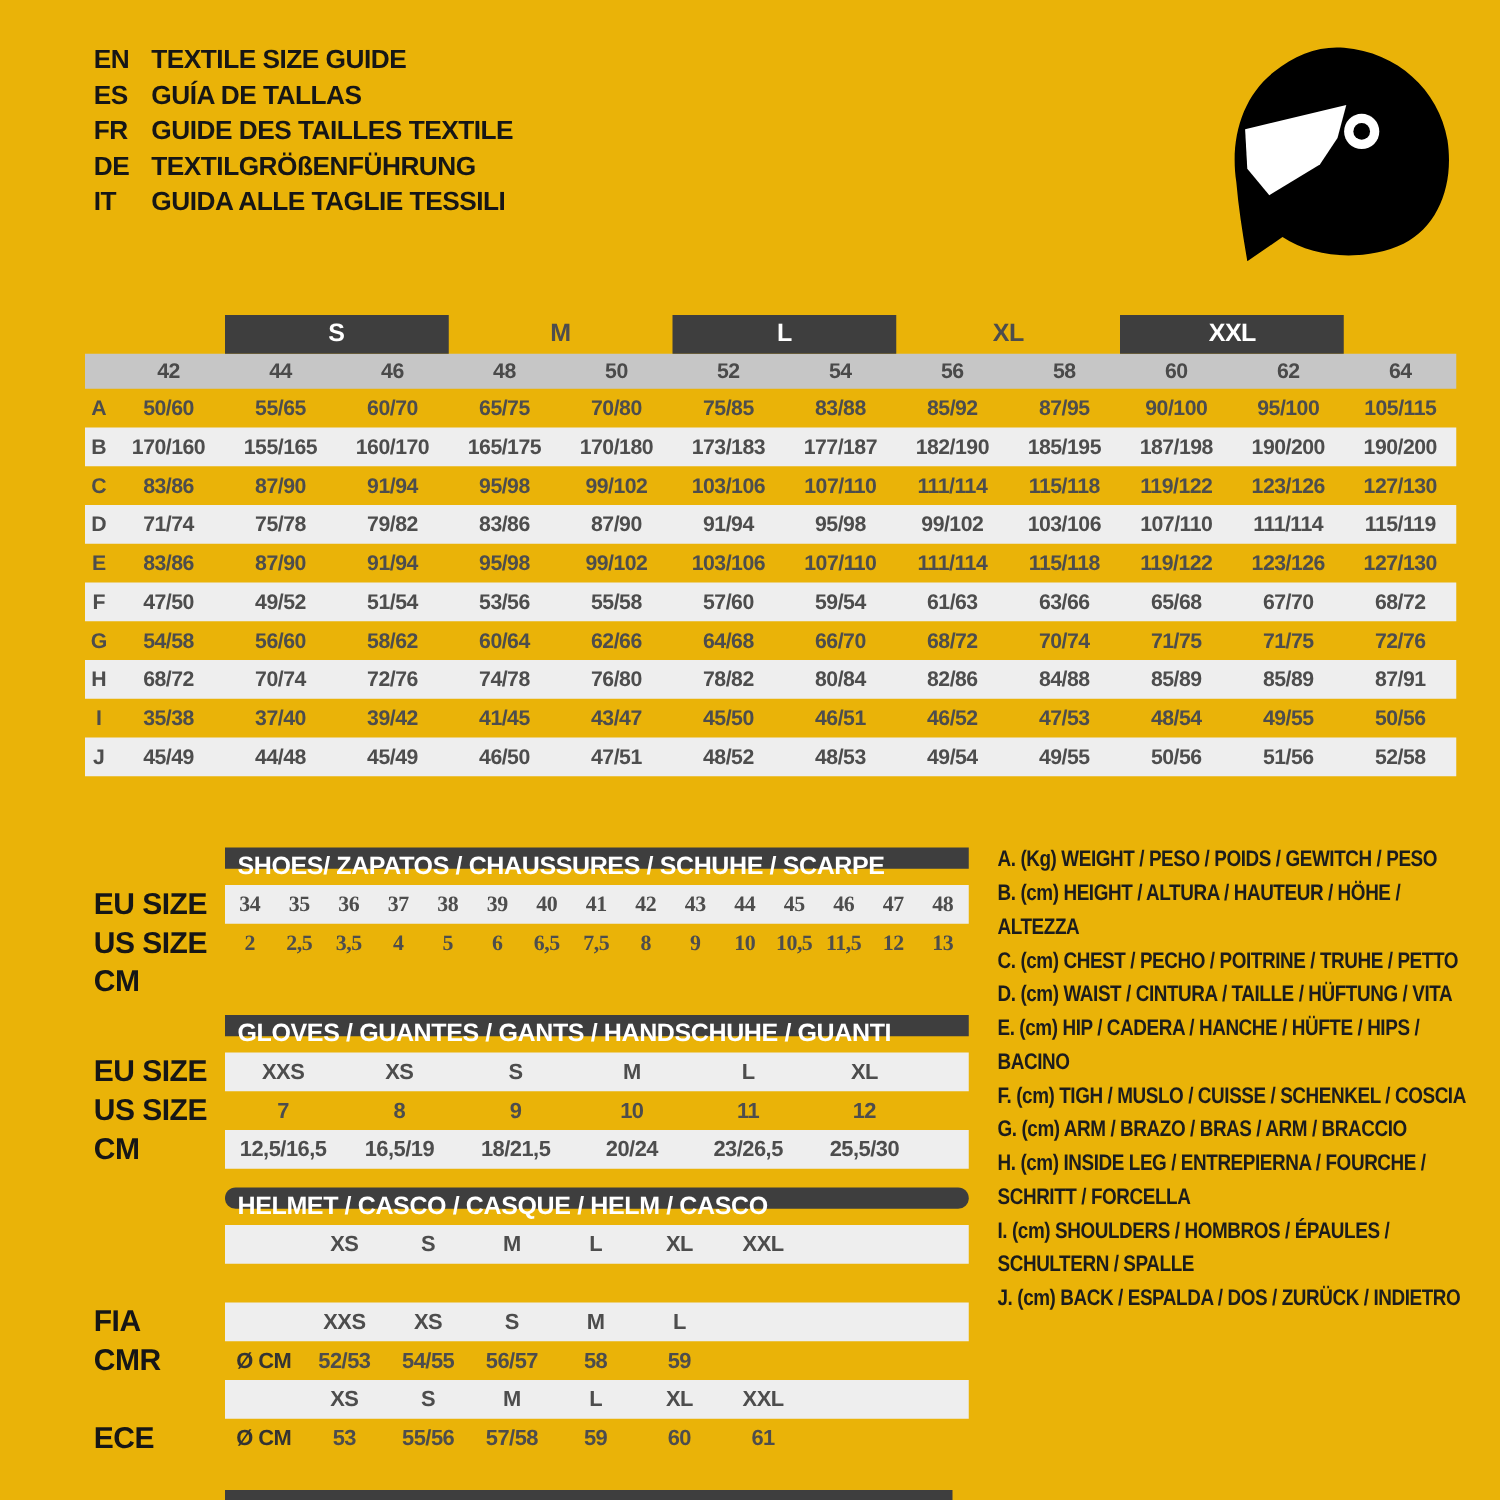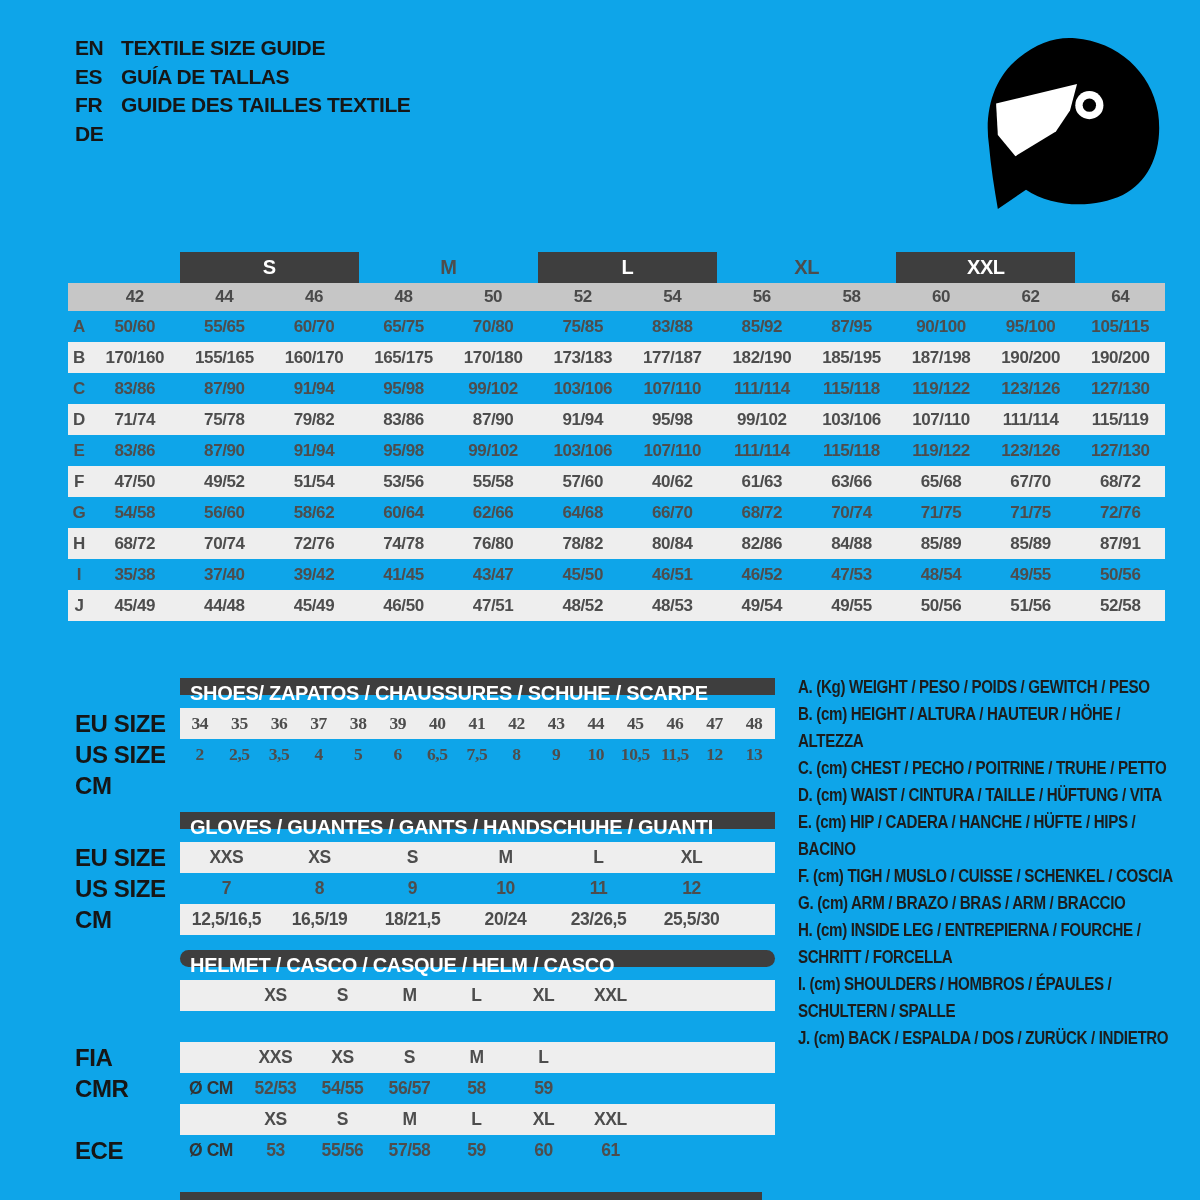--- a/index.html
+++ b/index.html
@@ -1,16 +1,16 @@
 <!DOCTYPE html>
 <html><head>
 <meta charset="utf-8">
 <style>
   html,body{margin:0;padding:0;background:#fff;}
-  .page{position:relative;width:1200px;height:1200px;background:#0ea5e9;overflow:hidden;
+  .page{position:relative;width:1200px;height:1200px;background:#eab308;overflow:hidden;
         font-family:"Liberation Sans",sans-serif;font-weight:700;color:#4d4d4d;letter-spacing:-0.4px;}
 
   
   .lang{position:absolute;left:75px;top:34px;}
   .lang-row{display:flex;font-size:21px;line-height:28.5px;color:#161616;}
   .lang-code{width:46px;}
 
   
   .helmet-svg{position:absolute;left:972px;top:33px;width:196px;height:176px;}
 
@@ -56,20 +56,25 @@
       <div class="lang-row">
         <div class="lang-code">ES</div>
         <div class="lang-label">GUÍA DE TALLAS</div>
       </div>
       <div class="lang-row">
         <div class="lang-code">FR</div>
         <div class="lang-label">GUIDE DES TAILLES TEXTILE</div>
       </div>
       <div class="lang-row">
         <div class="lang-code">DE</div>
+        <div class="lang-label">TEXTILGRÖßENFÜHRUNG</div>
+      </div>
+      <div class="lang-row">
+        <div class="lang-code">IT</div>
+        <div class="lang-label">GUIDA ALLE TAGLIE TESSILI</div>
       </div>
     </div>
 
   <svg class="helmet-svg" viewBox="0 0 110 100" aria-hidden="true">
     <path d="M58 3 C82 5 101 22 105 45 C108 65 101 84 85 92 C68 100 45 99 30 89 L14 100 C12 88 10 76 9 64 C6 44 12 25 26 14 C36 6 47 2 58 3 Z" fill="#000"></path>
     <path d="M13 40 L59 29 L55 44 L47 56 L24 70 L14 58 Z" fill="#fff"></path>
     <circle cx="66" cy="41" r="8" fill="#fff"></circle>
     <circle cx="66" cy="41" r="3.8" fill="#000"></circle>
   </svg>
 
@@ -173,21 +178,21 @@
           <div>127/130</div>
         </div>
         <div class="grid13 data-row stripe">
           <div class="row-label">F</div>
           <div>47/50</div>
           <div>49/52</div>
           <div>51/54</div>
           <div>53/56</div>
           <div>55/58</div>
           <div>57/60</div>
-          <div>40/62</div>
+          <div>59/54</div>
           <div>61/63</div>
           <div>63/66</div>
           <div>65/68</div>
           <div>67/70</div>
           <div>68/72</div>
         </div>
         <div class="grid13 data-row">
           <div class="row-label">G</div>
           <div>54/58</div>
           <div>56/60</div>

